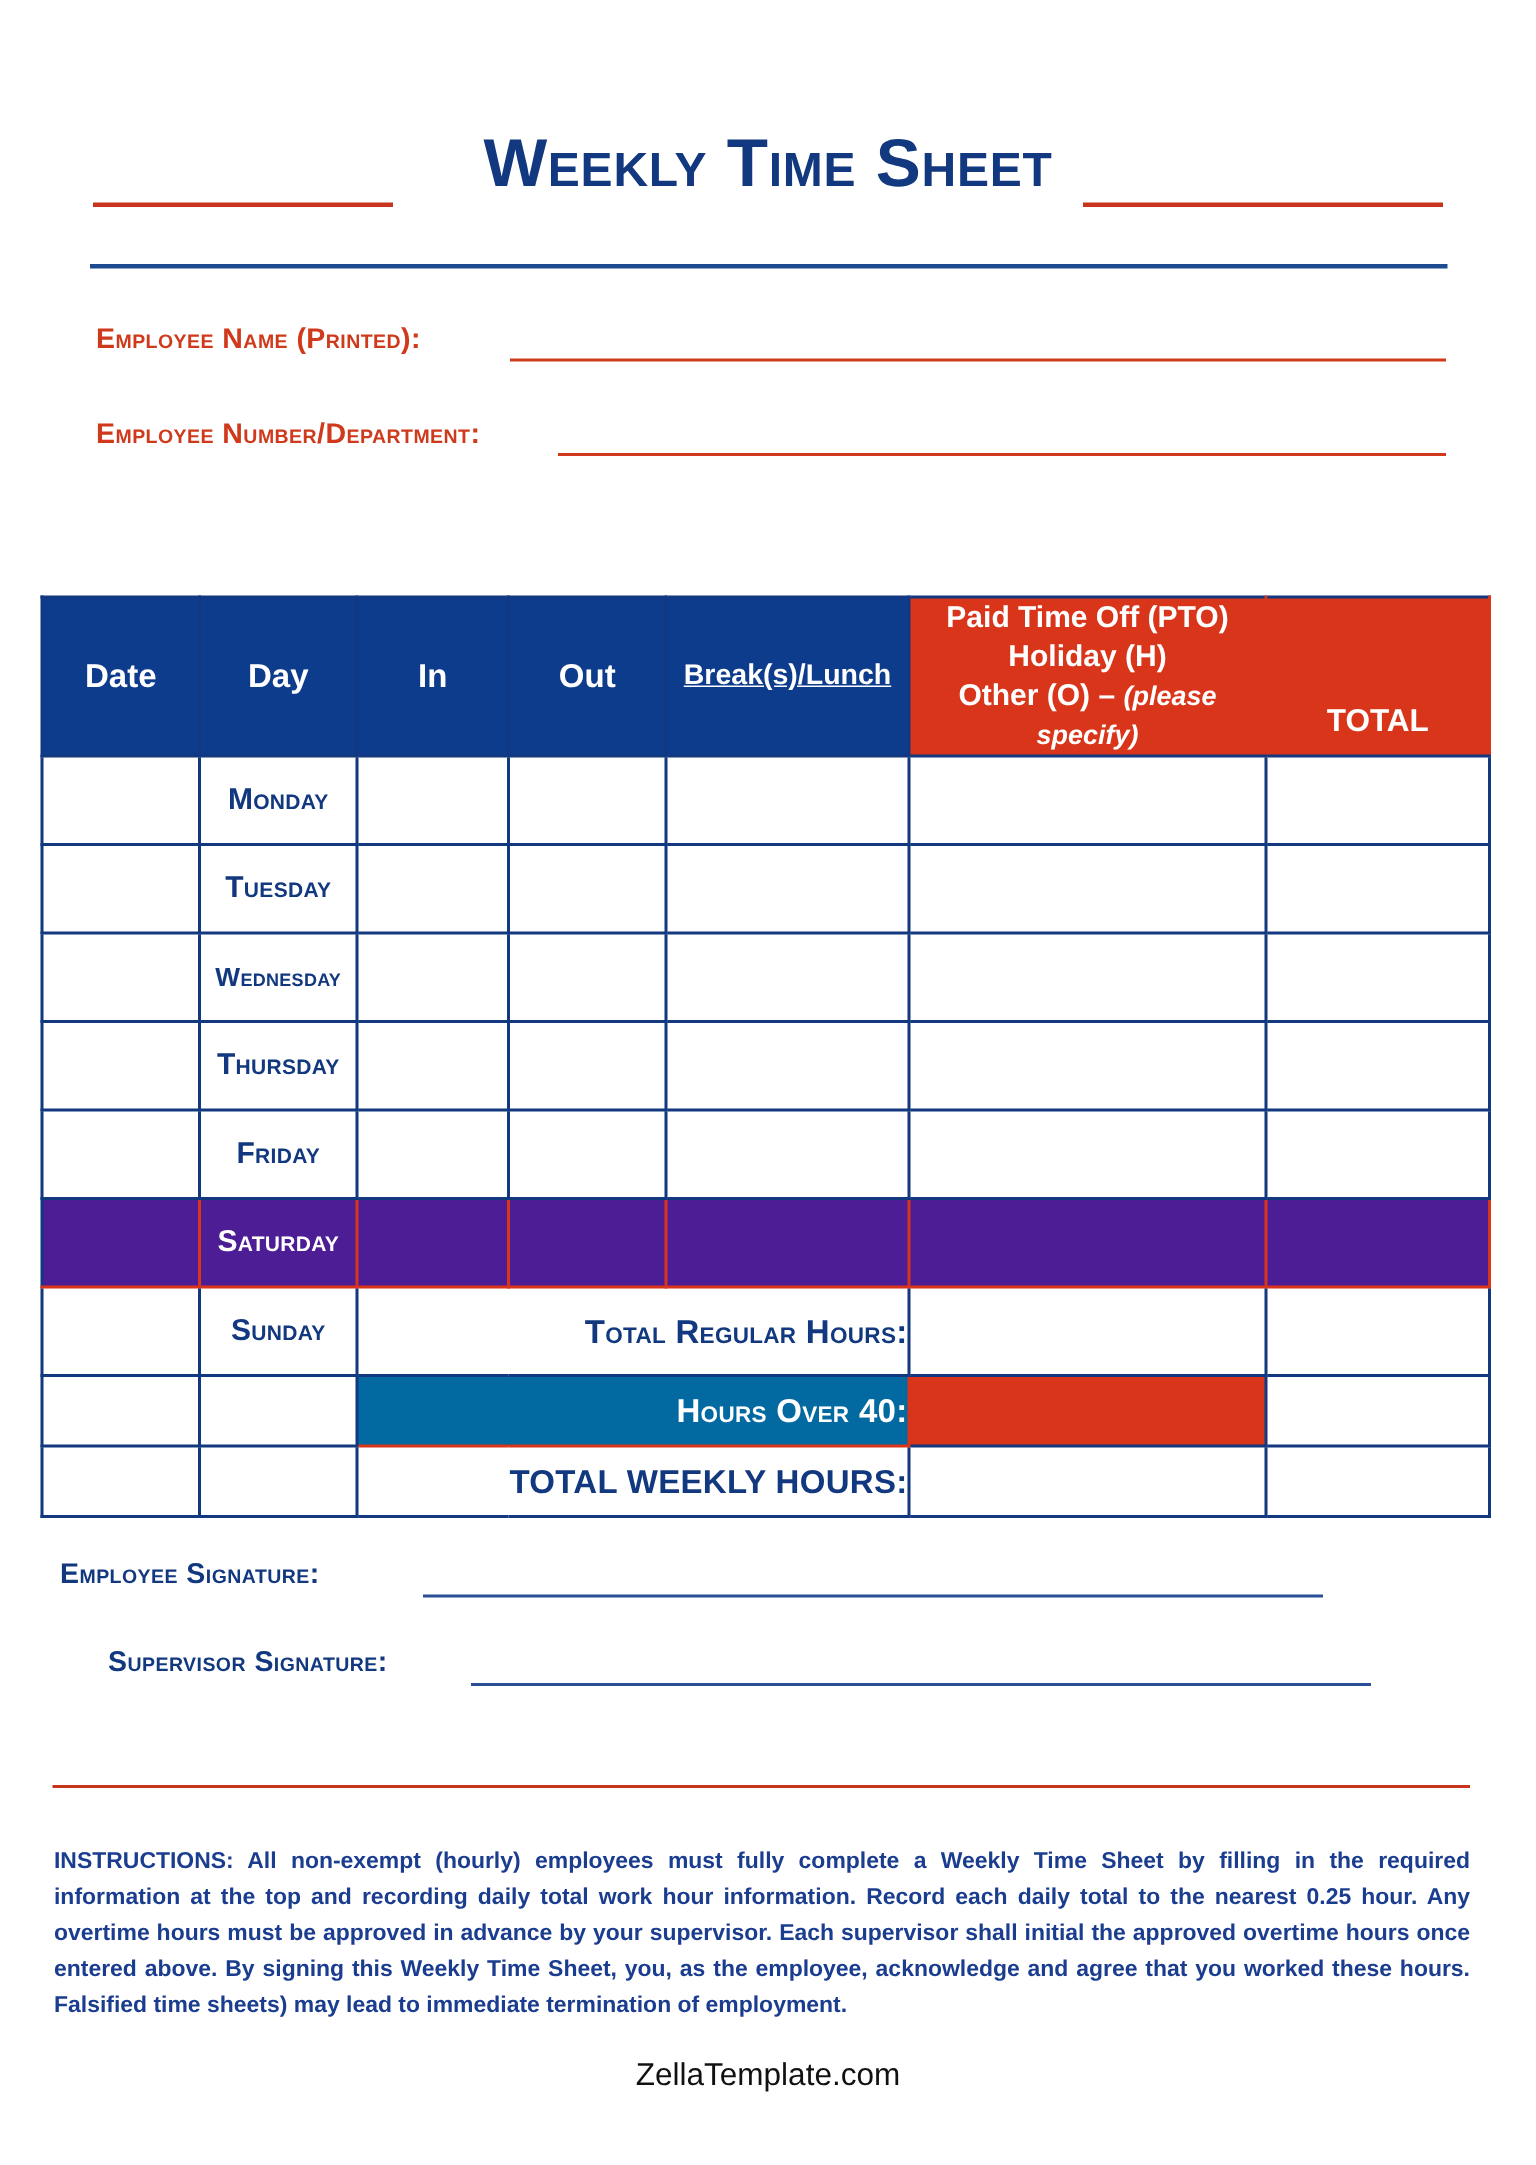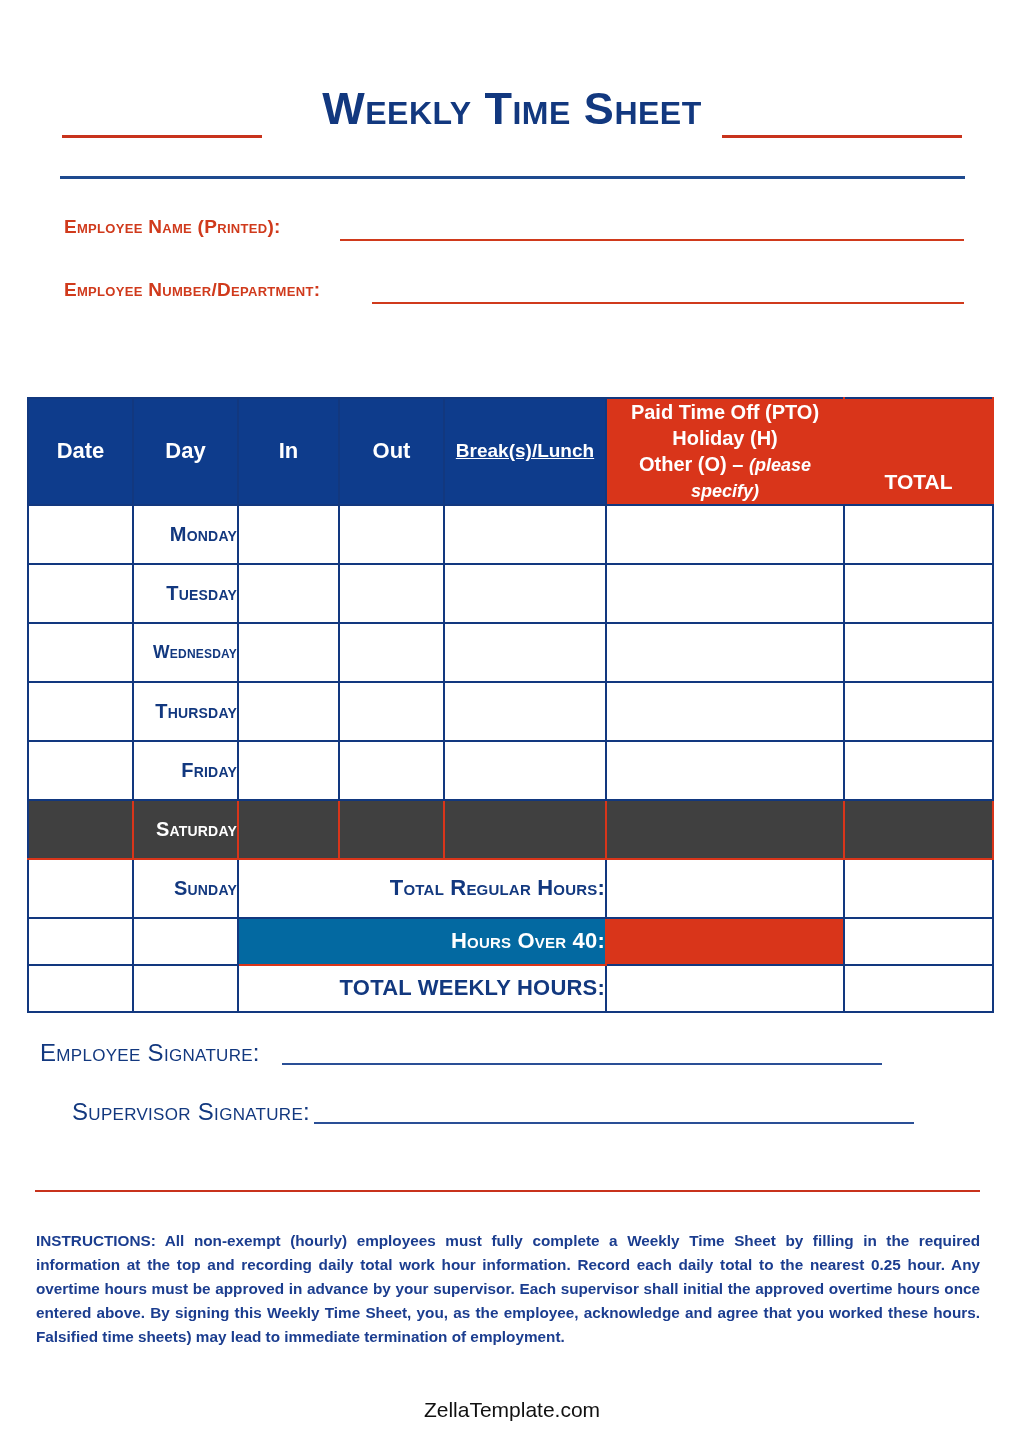--- a/index.html
+++ b/index.html
@@ -137,24 +137,24 @@
     text-align: center;
     font-size: 20px;
     font-weight: bold;
     color: #12387f;
     font-variant: small-caps;
     letter-spacing: 0.2px;
   }
   .daycell.narrow { font-size: 17.5px; }
 
   tr.row { height: 59px; }
-  tr.row td { background: #ffffff; text-align: right; }
+  tr.row td { background: #ffffff; }
 
   tr.sat td {
-    background: #404040;
+    background: #4c1d95;
     border-color: #d9351a;
   }
   tr.sat td.first { border-left-color: #12387f; }
   tr.sat td.daycell { color: #ffffff; }
 
   .totlabel {
     text-align: right;
     padding-right: 10px;
     font-size: 22px;
     font-weight: bold;
@@ -174,22 +174,22 @@
   
   .sig {
     position: absolute;
     left: 40px;
     width: 900px;
     height: 30px;
   }
   .sig .lbl {
     position: absolute;
     left: 0; top: 0;
-    font-size: 24px;
-    font-weight: normal;
+    font-size: 19px;
+    font-weight: bold;
     color: #12387f;
     font-variant: small-caps;
     letter-spacing: 0.3px;
     white-space: nowrap;
   }
   .sig .line {
     position: absolute;
     top: 24px;
     height: 2px;
     background: #2a4f96;
@@ -220,21 +220,20 @@
   }
   .instructions .head { font-weight: bold; }
 
   .footer {
     position: absolute;
     left: 0; top: 1372px;
     width: 1024px;
     text-align: center;
     font-size: 21px;
     color: #111111;
-    margin-top: 26px;
   }
 </style>
 </head>
 <body>
 
 <div class="page">
 
   <div class="title-block">
     <div class="title-rule left"></div>
     <div class="title-rule right"></div>

